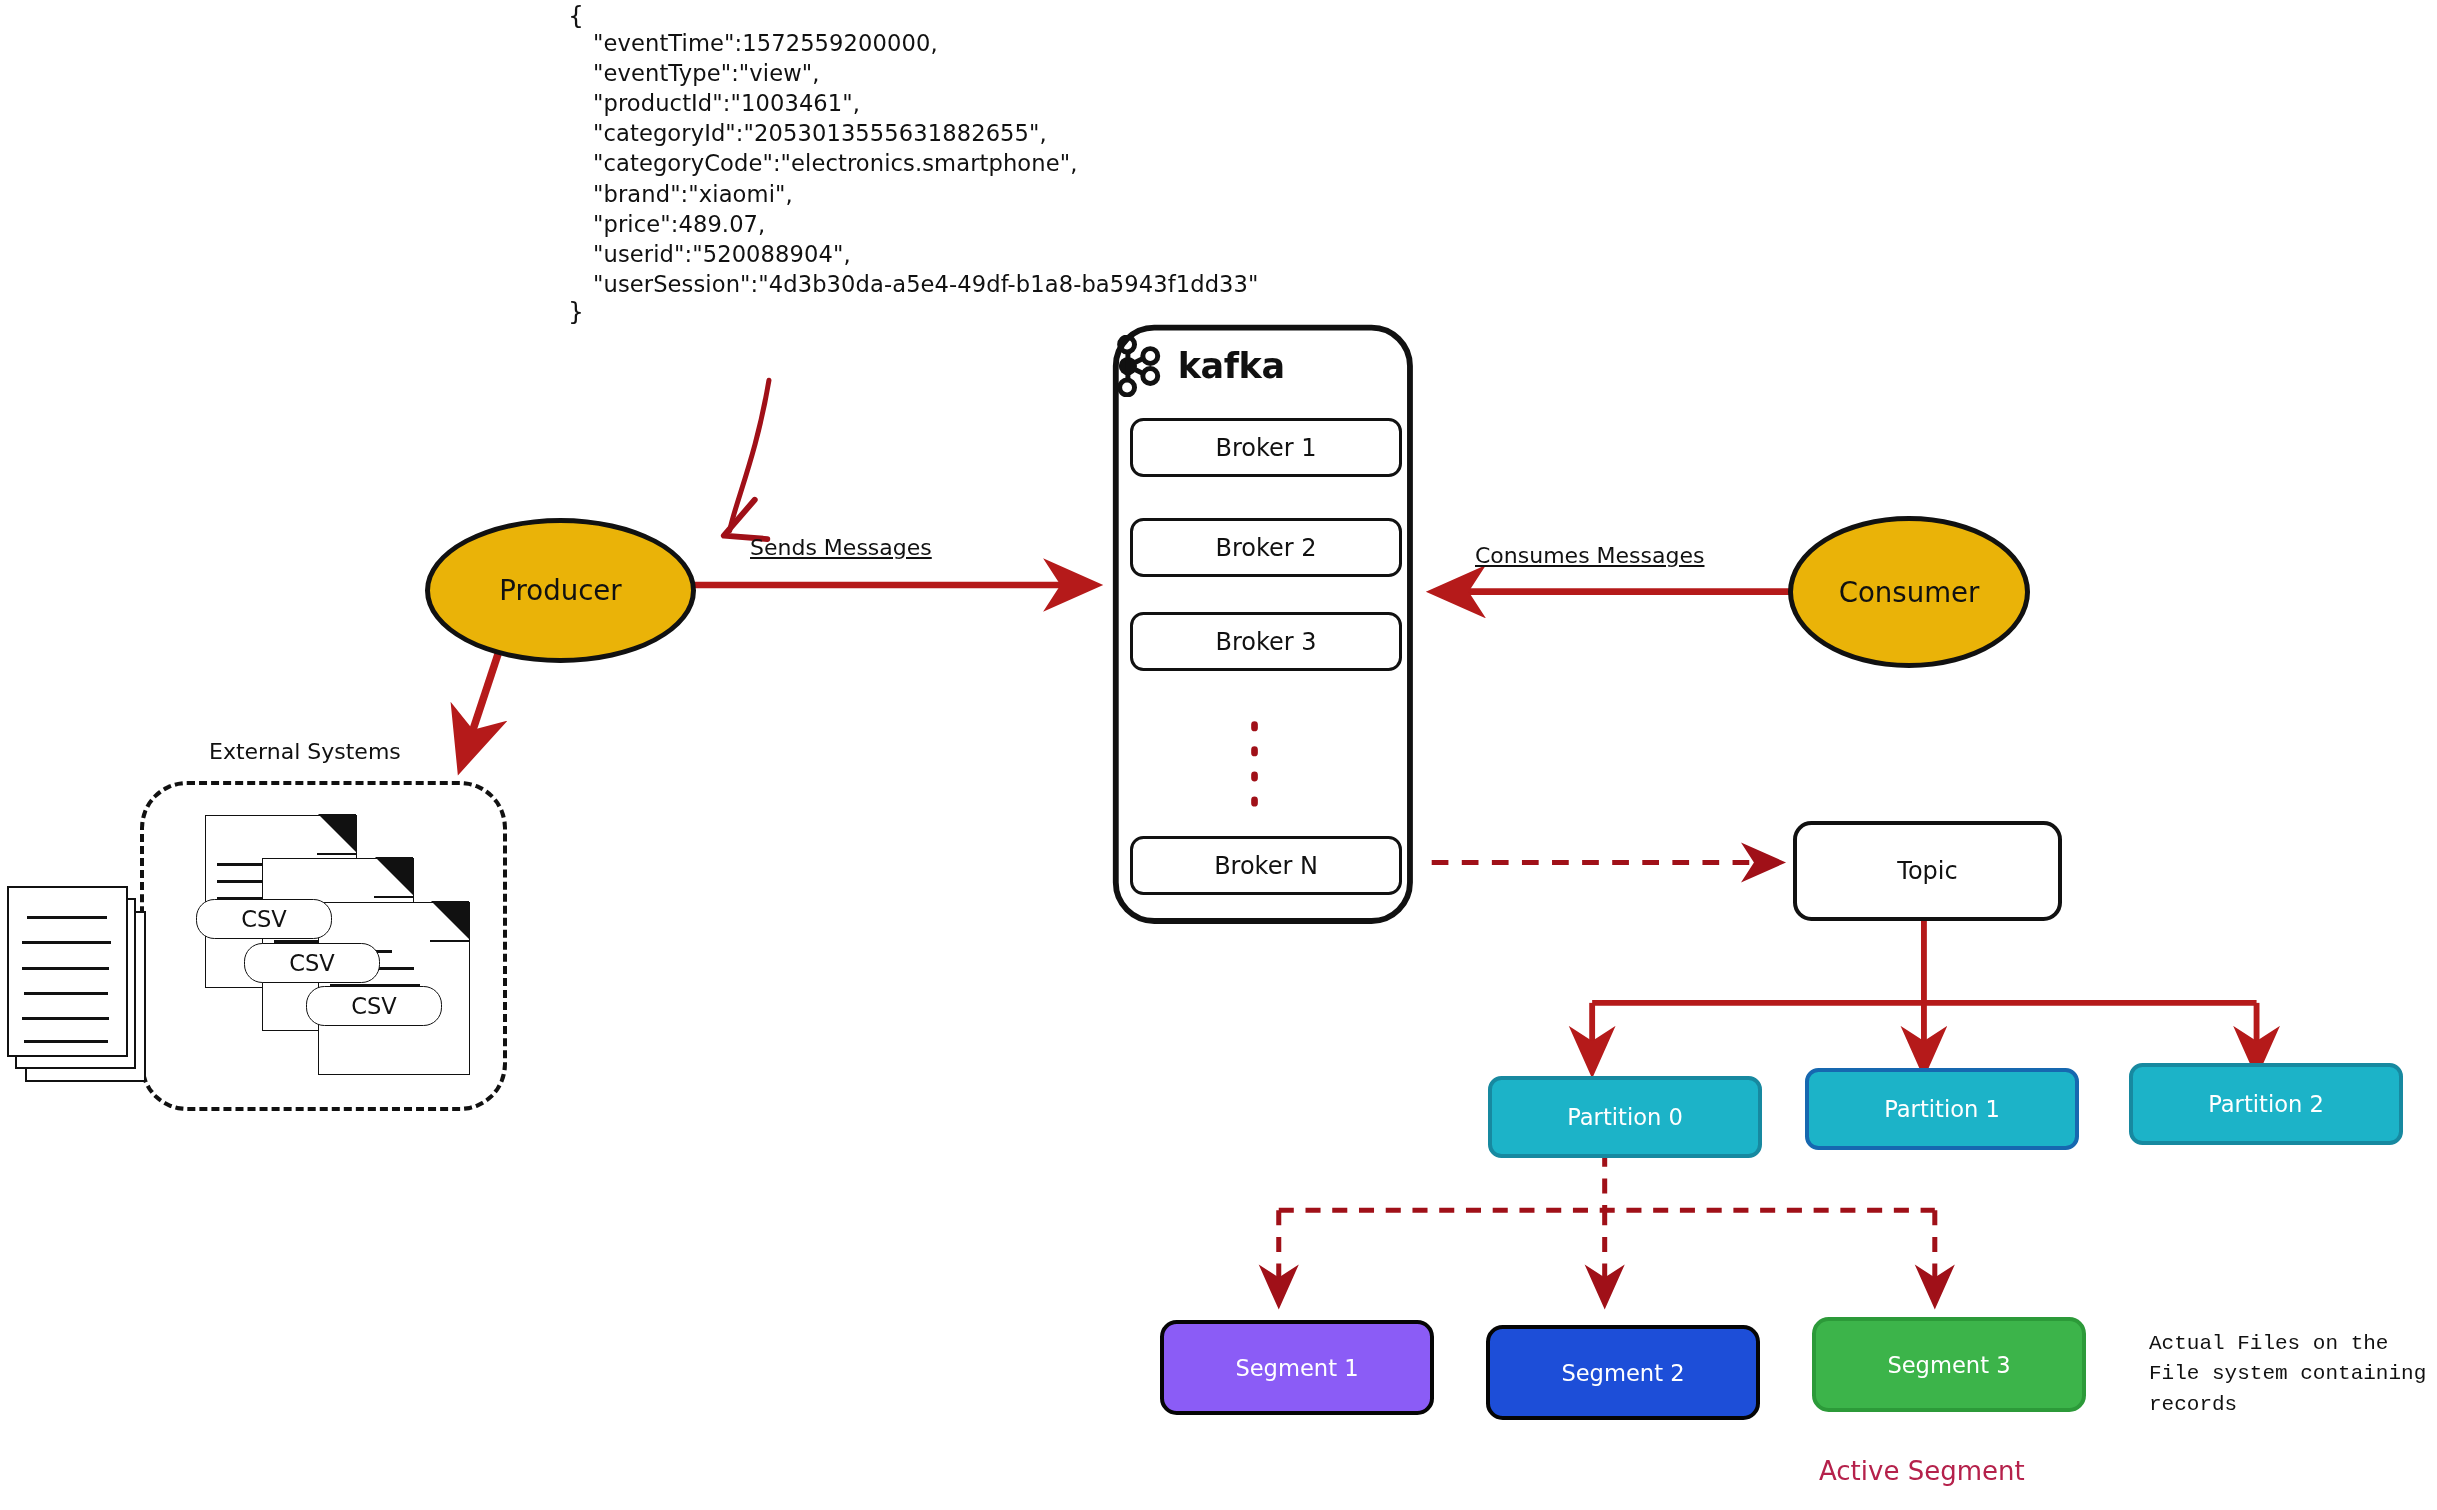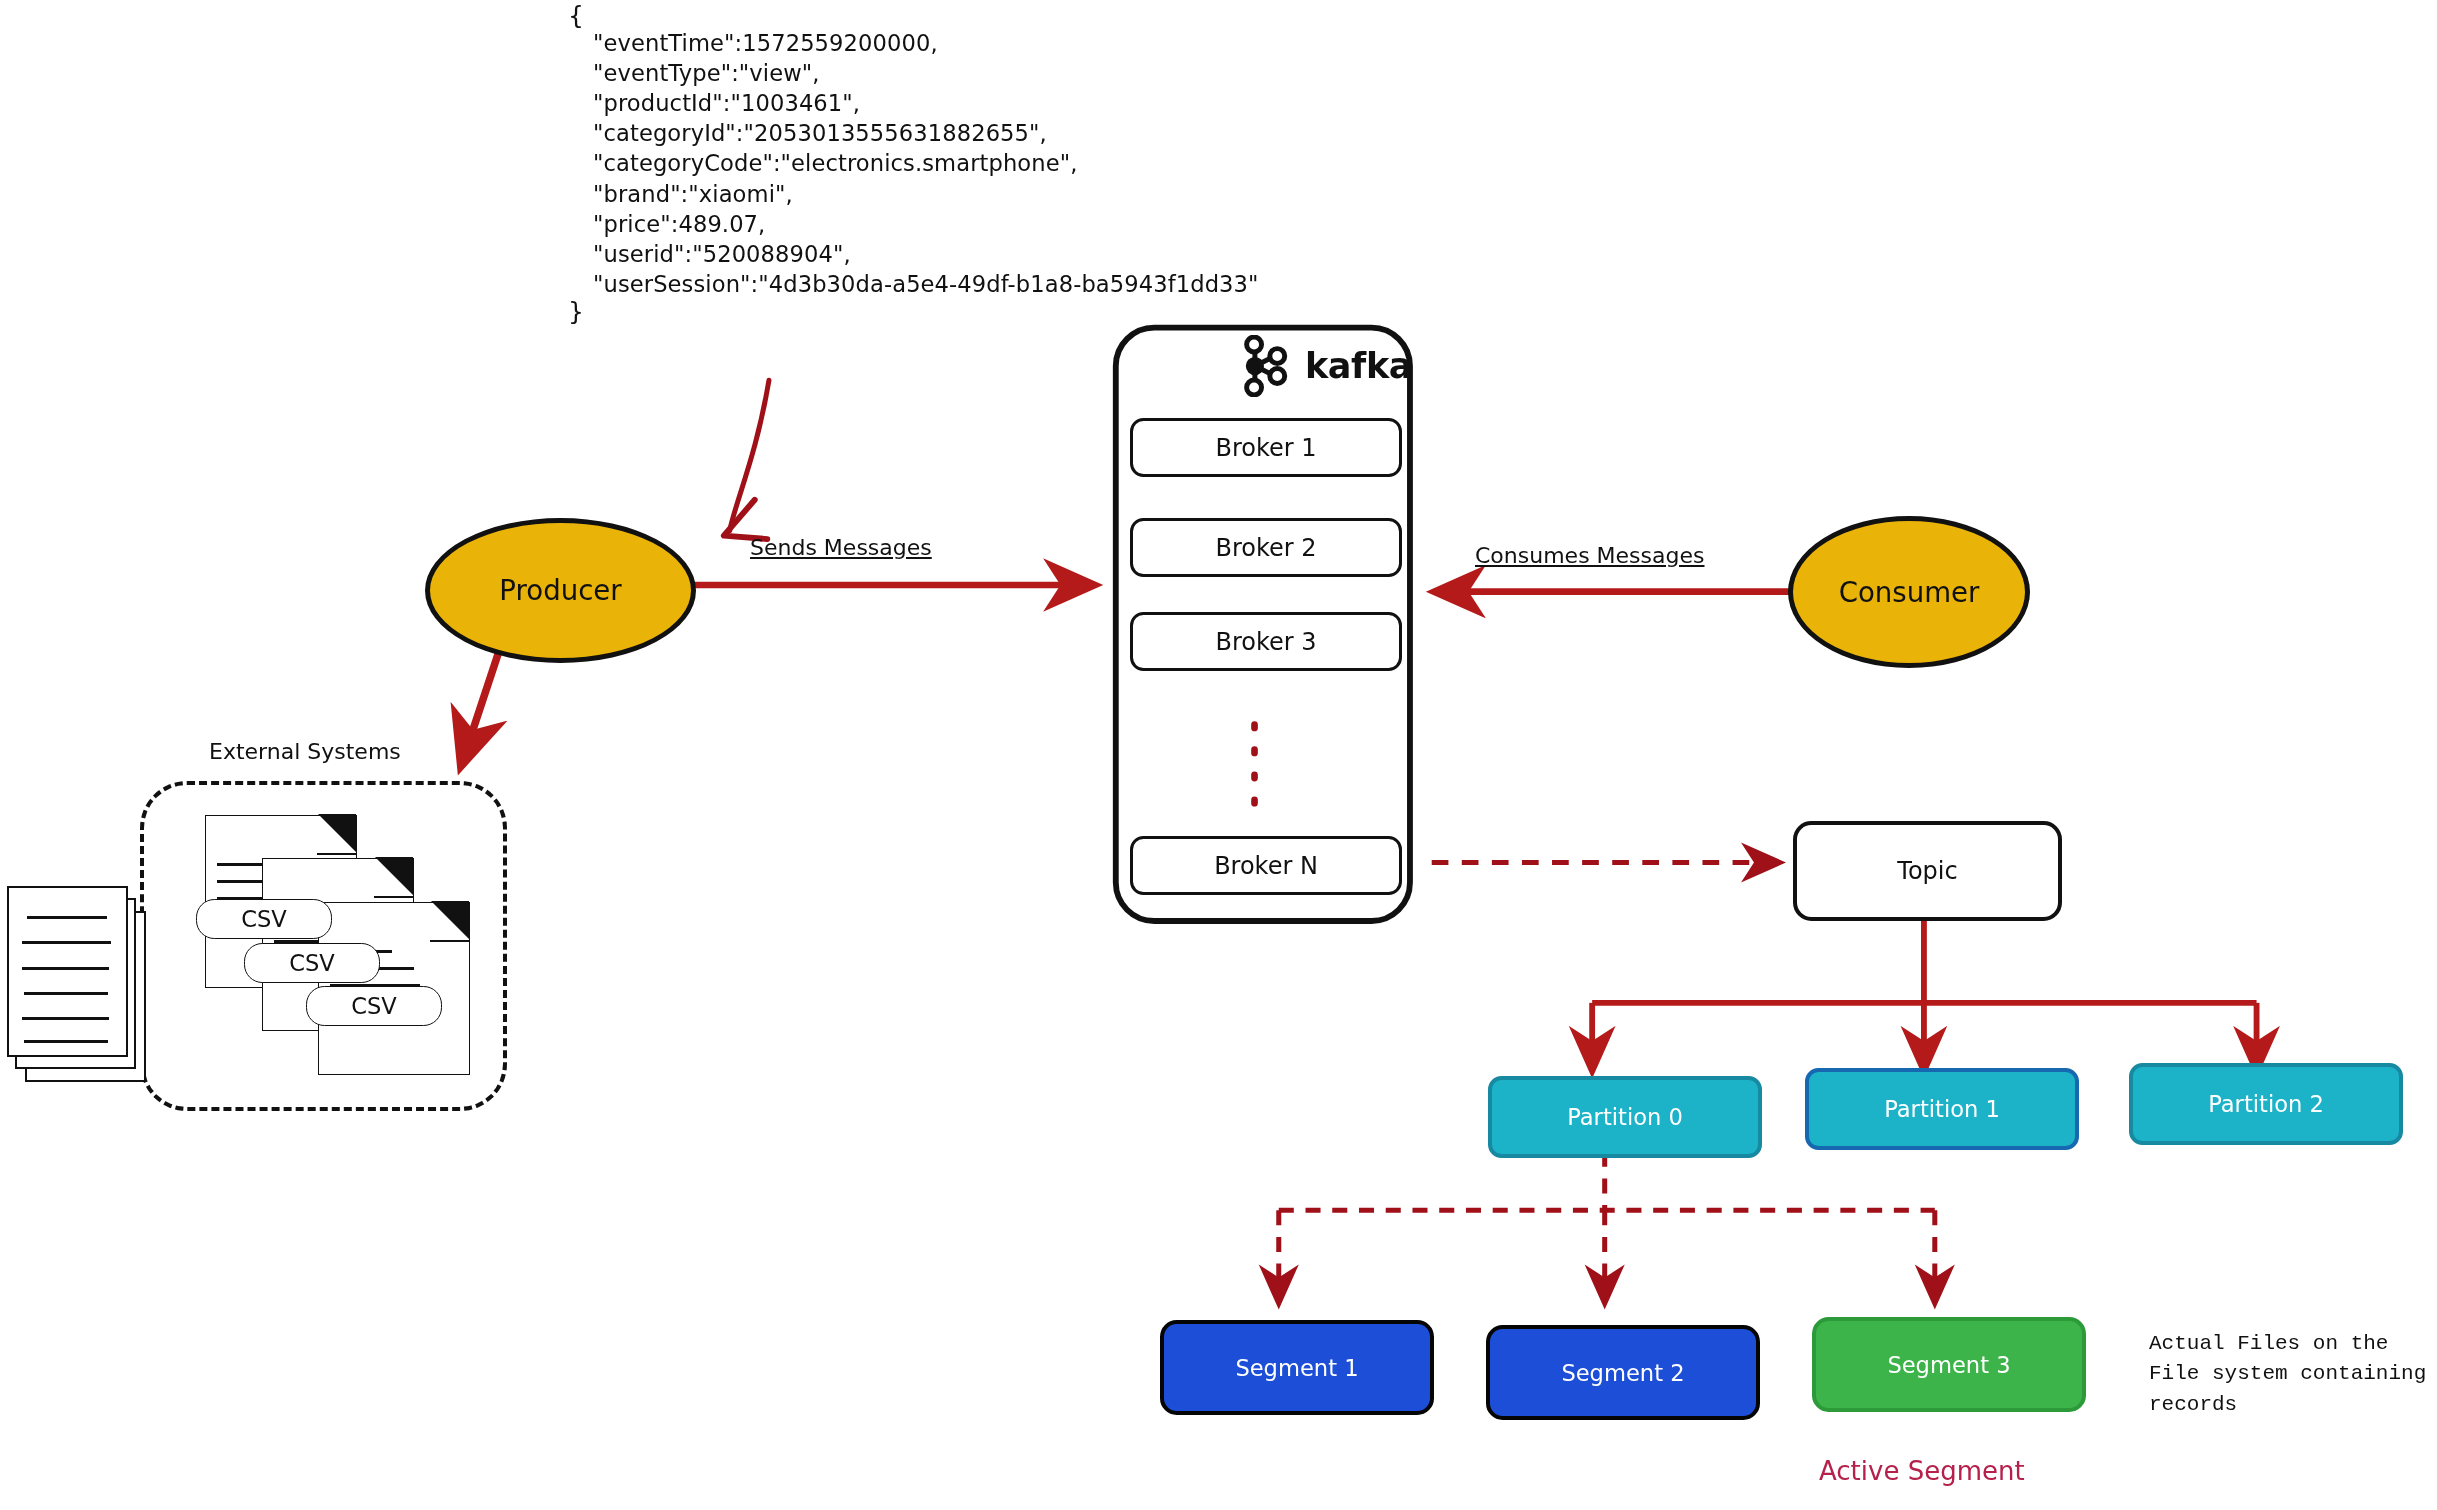--- a/index.html
+++ b/index.html
@@ -7,21 +7,21 @@
        font-family:"DejaVu Sans", sans-serif;}
   #stage{position:absolute;left:0;top:0;width:2438px;height:1511px;}
   #svg-layer{position:absolute;left:0;top:0;width:2438px;height:1511px;}
 
   
   #json-block{position:absolute;left:568px;top:3.3px;width:819px;}
   #json-block .brace{font-size:25px;color:#111;line-height:1.0;}
   #json-block .jlines{margin-left:25px;}
   #json-block .jline{font-size:22.6px;color:#111;line-height:1.33;white-space:pre;letter-spacing:0.1px;}
   #kafka-header{position:absolute;left:1113px;top:331px;width:299px;height:69px;
-      display:flex;align-items:center;justify-content:flex-end;gap:11.7px;}
+      display:flex;align-items:center;justify-content:flex-start;gap:11.7px;}
   #kafka-wordmark{font-size:35px;font-weight:700;color:#111;letter-spacing:-0.4px;}
   .broker-box{position:absolute;left:1130px;width:266px;height:53px;
       border:3.3px solid #111;border-radius:13.4px;background:#fff;
       display:flex;align-items:center;justify-content:center;}
   .broker-label{font-size:24px;color:#111;}
   .broker-label.italic-n{font-style:normal;}
 
   
   .ellipse-node{position:absolute;border:5px solid #111;border-radius:50%;
       background:#eab308;display:flex;align-items:center;justify-content:center;}
@@ -228,21 +228,21 @@
   <div class="partition-box" style="left:1488px;top:1076px;background:#1CB3C8;border:4.2px solid #1789A0;">
     <span class="lbl">Partition 0</span>
   </div>
   <div class="partition-box" style="left:1805px;top:1068px;background:#1CB3C8;border:4.2px solid #1668B0;">
     <span class="lbl">Partition 1</span>
   </div>
   <div class="partition-box" style="left:2129px;top:1063px;background:#1CB3C8;border:4.2px solid #1789A0;">
     <span class="lbl">Partition 2</span>
   </div>
 
-  <div class="segment-box" style="left:1160px;top:1320px;background:#1d4ed8;border:4.2px solid #050505;">
+  <div class="segment-box" style="left:1160px;top:1320px;background:#8b5cf6;border:4.2px solid #050505;">
     <span class="lbl">Segment 1</span>
   </div>
   <div class="segment-box" style="left:1486px;top:1325px;background:#1d4ed8;border:4.2px solid #050505;">
     <span class="lbl">Segment 2</span>
   </div>
   <div class="segment-box" style="left:1812px;top:1317px;background:#3CB44A;border:4.2px solid #2C9A39;">
     <span class="lbl">Segment 3</span>
   </div>
 
   <div id="files-note">Actual Files on the File system containing records</div>

